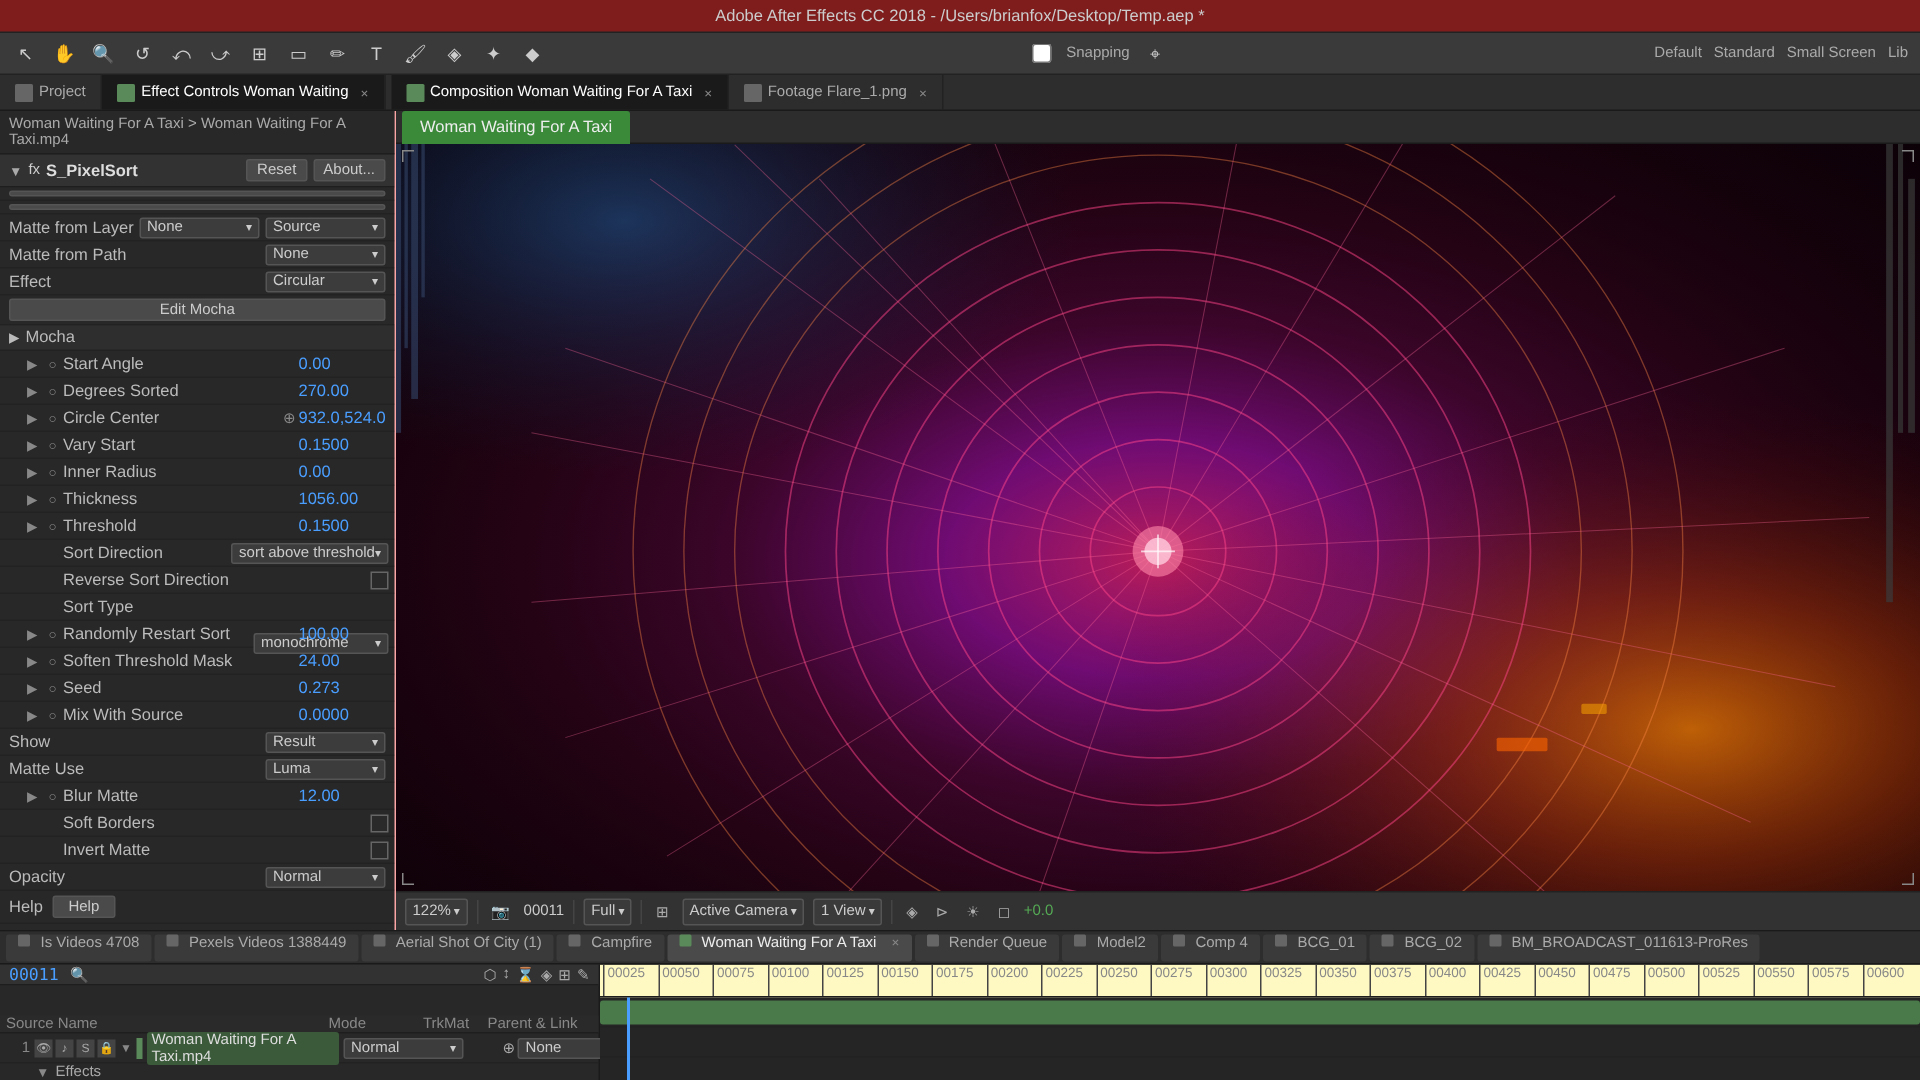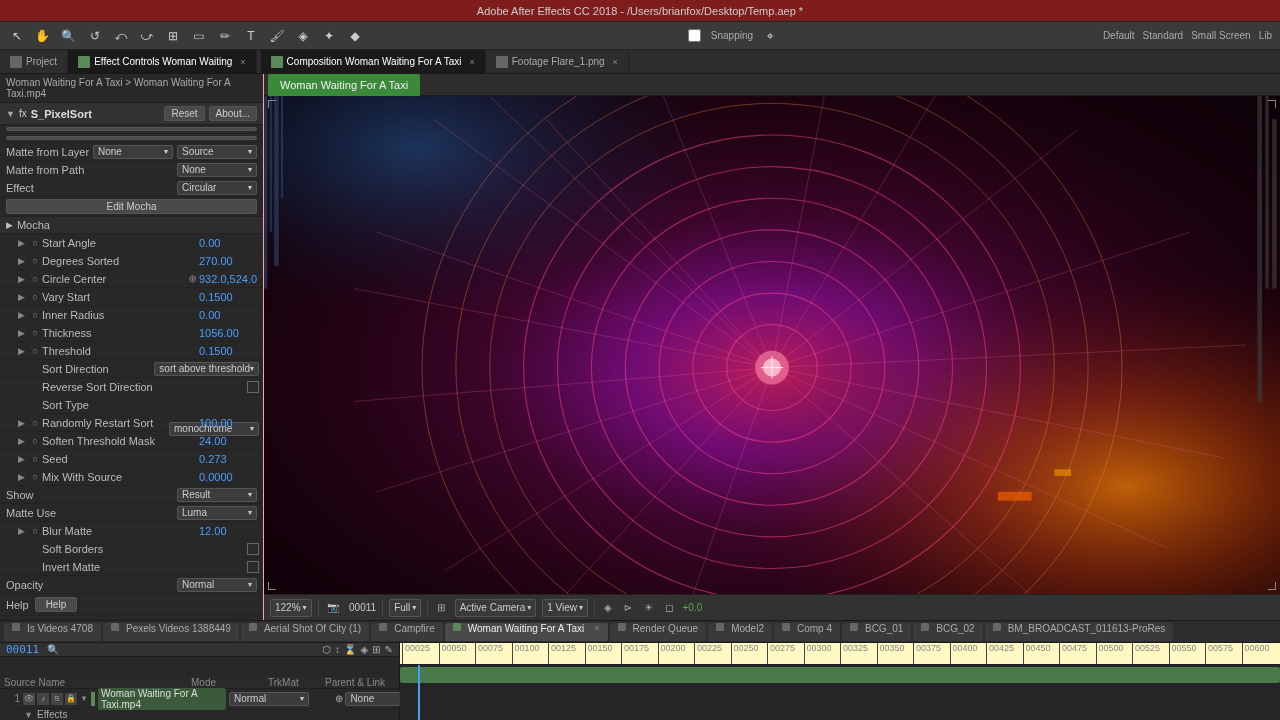--- a/index.html
+++ b/index.html
@@ -1129,21 +1129,21 @@
         <div style="margin-left:auto;display:flex;gap:4px;align-items:center;">
           <button class="tc-btn">⬡</button>
           <button class="tc-btn">↕</button>
           <button class="tc-btn">⌛</button>
           <button class="tc-btn">◈</button>
           <button class="tc-btn">⊞</button>
           <button class="tc-btn">✎</button>
         </div>
       </div>
 
-      <div style="display:flex;align-items:center;height:18px;background:#2a2a2a;border-bottom:1px solid #1e1e1e;padding:0 4px;gap:17px;margin-top:20px;">
+      <div style="display:flex;align-items:center;height:18px;background:#2a2a2a;border-bottom:1px solid #1e1e1e;padding:0 4px;gap:3px;margin-top:20px;">
         <span style="flex:1;font-size:10px;color:#888;">Source Name</span>
         <span style="width:60px;font-size:10px;color:#888;">Mode</span>
         <span style="width:40px;font-size:10px;color:#888;">TrkMat</span>
         <span style="width:70px;font-size:10px;color:#888;">Parent &amp; Link</span>
       </div>
 
       <div class="layer-row">
         <span class="layer-num">1</span>
         <div class="layer-icons">
           <div class="layer-icon-btn" style="background:#444;">👁</div>

